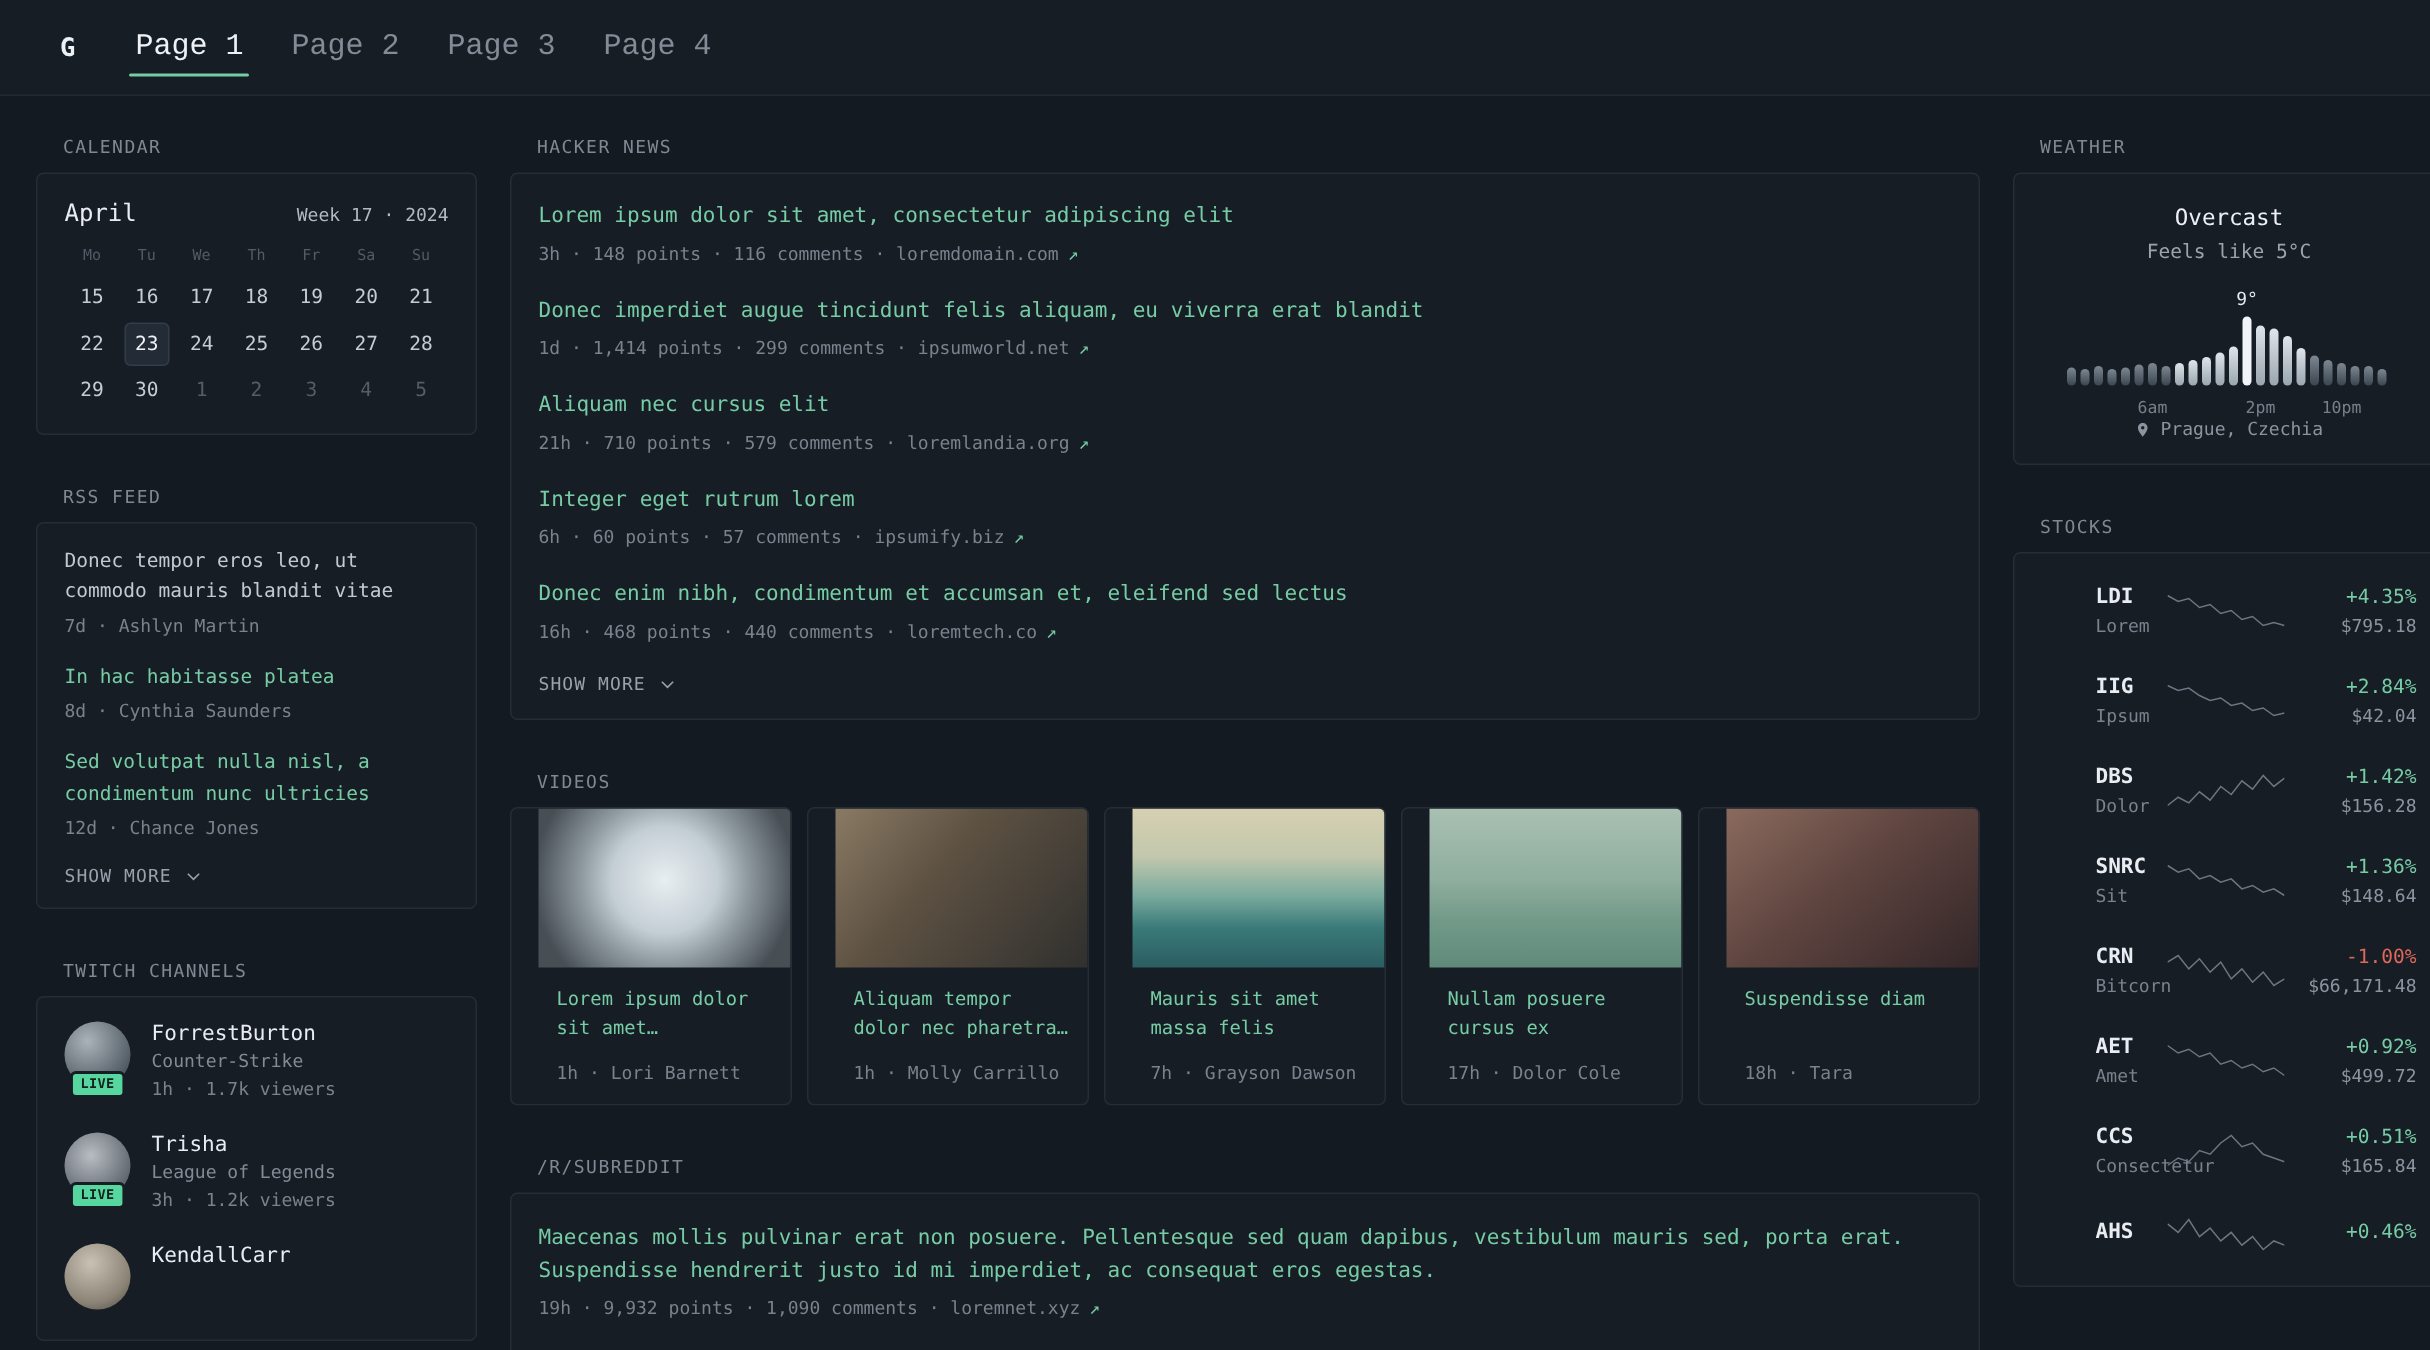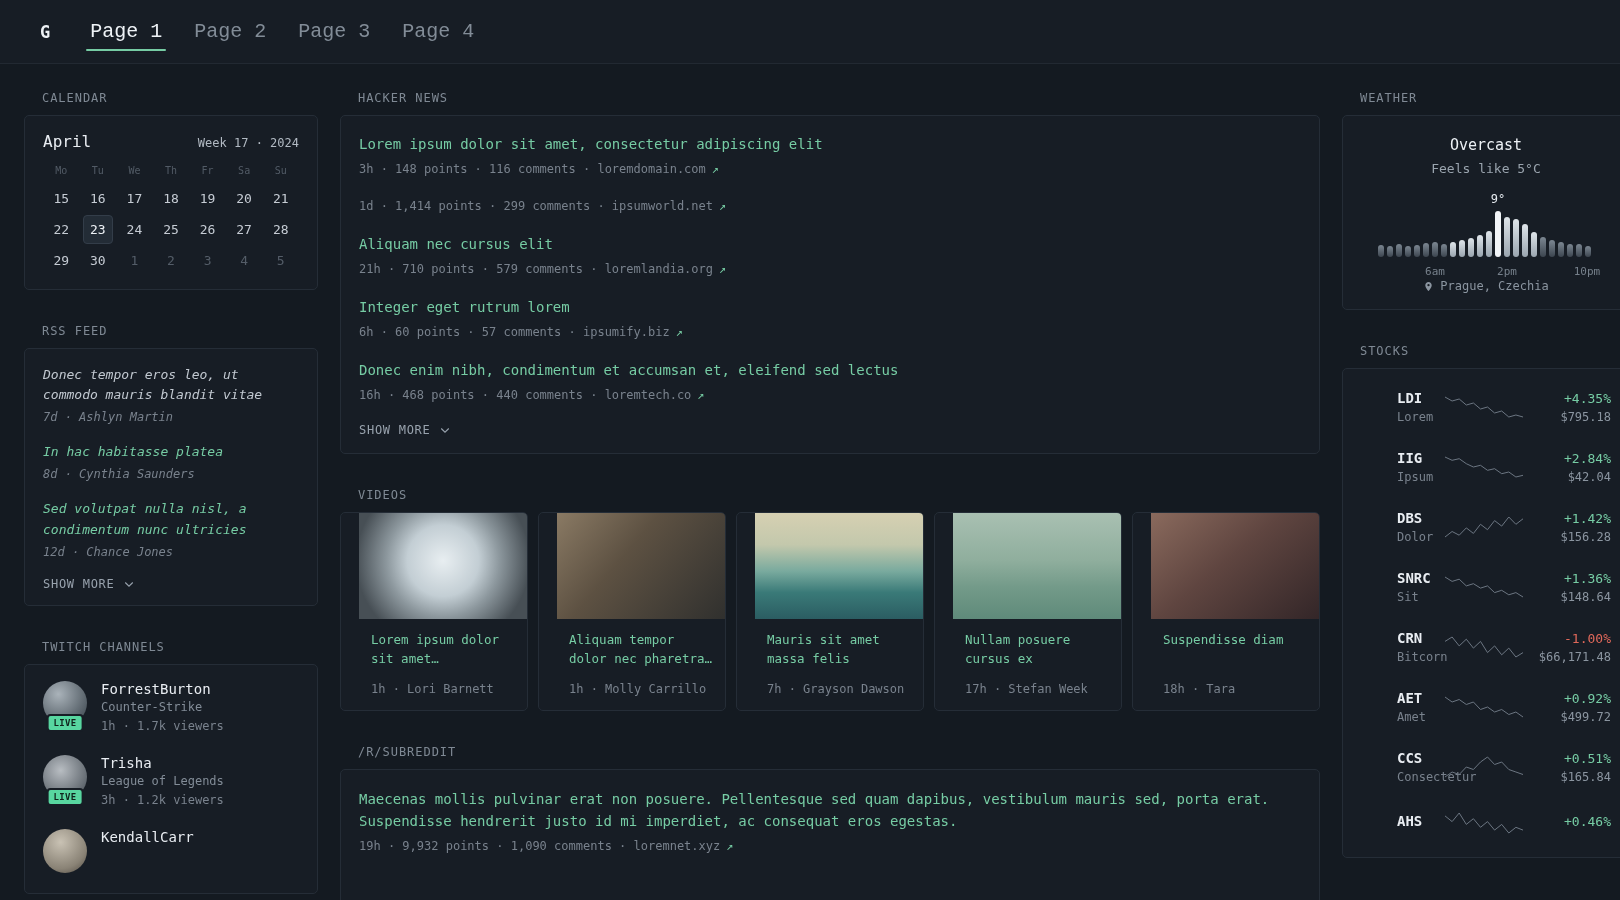--- a/index.html
+++ b/index.html
@@ -64,21 +64,21 @@
   .cal-dow{font-size:10px;color:#525b66;}
   .cal-grid{display:grid;grid-template-columns:repeat(7,1fr);row-gap:2px;justify-items:center;}
   .cal-day{
     width:30px;height:29px;display:flex;align-items:center;justify-content:center;
     font-size:13px;color:#c6ccd4;border-radius:4px;
   }
   .cal-day.today{background:#232c36;border:1px solid #333d49;color:#eef2f6;}
   .cal-day.dim{color:#545d68;}
   
   .rss-card{padding:16px 18px 14px;}
-  .rss-item{margin-bottom:16px;font-style:italic;}
+  .rss-item{margin-bottom:16px;}
   .rss-title{font-size:13px;line-height:1.55;color:var(--accent);margin-bottom:3px;cursor:pointer;}
   .rss-title.muted{color:#c2c9d1;}
   
   .twitch-card{padding:16px 18px;}
   .channel{display:flex;gap:14px;align-items:flex-start;margin-bottom:20px;cursor:pointer;}
   .channel:last-child{margin-bottom:4px;}
   .avatar-wrap{position:relative;flex:0 0 auto;}
   .avatar{width:44px;height:44px;border-radius:50%;}
   .av-0{background:radial-gradient(circle at 35% 30%,#aab3ba,#566068 70%,#343c44);}
   .av-1{background:radial-gradient(circle at 40% 35%,#b8bdc2,#6a7178 65%,#3c444c);}
@@ -121,21 +121,21 @@
   .w-cond{font-size:15px;color:#edf1f5;}
   .w-feels{font-size:13px;color:#9aa4ae;margin-top:7px;}
   .wchart{position:relative;width:216px;margin:16px auto 0;padding-top:17px;}
   .w-temp{position:absolute;top:0;left:120px;transform:translateX(-50%);font-size:12px;color:#e6ebf0;}
   .wbars{display:flex;align-items:flex-end;gap:3px;height:48px;}
   .wbar{width:6px;border-radius:3px;background:linear-gradient(180deg,#7c8792 0%,#3c454f 100%);}
   .wbar.day{background:linear-gradient(180deg,#dfe5ea 0%,#9aa5af 100%);}
   .wbar.now{background:#f2f5f8;}
   .wtimes{position:relative;height:16px;margin-top:6px;}
   .tl{position:absolute;top:2px;font-size:11px;color:#76808b;transform:translateX(-50%);}
-  .tl-0{left:57px;}.tl-1{left:129px;}.tl-2{left:209px;}
+  .tl-0{left:57px;}.tl-1{left:129px;}.tl-2{left:183px;}
   .w-loc{
     display:flex;align-items:center;justify-content:center;gap:6px;
     color:#8b95a0;font-size:12px;
   }
   
   .stocks-card{padding:8px 18px;}
   .stock-row{display:flex;align-items:center;padding:13px 0;cursor:pointer;margin-left:36px;}
   .stock-id{flex:1 1 auto;min-width:0;}
   .stock-sym{font-size:14px;font-weight:bold;color:#e9edf2;margin-bottom:4px;}
   .stock-name{font-size:12px;color:var(--dim);}
@@ -271,20 +271,21 @@
   <div class="col">
 
     <section>
       <h2 class="sec-title">HACKER NEWS</h2>
       <div class="card hn-card">
         <div class="hn-item">
           <div class="hn-title">Lorem ipsum dolor sit amet, consectetur adipiscing elit</div>
           <div class="meta"><span>3h · 148 points · 116 comments · loremdomain.com</span><span class="ext-arrow">↗</span></div>
         </div>
         <div class="hn-item">
+          <div class="hn-title">Donec imperdiet augue tincidunt felis aliquam, eu viverra erat blandit</div>
           <div class="meta"><span>1d · 1,414 points · 299 comments · ipsumworld.net</span><span class="ext-arrow">↗</span></div>
         </div>
         <div class="hn-item">
           <div class="hn-title">Aliquam nec cursus elit</div>
           <div class="meta"><span>21h · 710 points · 579 comments · loremlandia.org</span><span class="ext-arrow">↗</span></div>
         </div>
         <div class="hn-item">
           <div class="hn-title">Integer eget rutrum lorem</div>
           <div class="meta"><span>6h · 60 points · 57 comments · ipsumify.biz</span><span class="ext-arrow">↗</span></div>
         </div>
@@ -322,21 +323,21 @@
           <div class="thumb thumb-2"></div>
           <div class="video-body">
             <div class="video-title">Mauris sit amet massa felis</div>
             <div class="meta video-meta">7h · Grayson Dawson</div>
           </div>
         </div>
         <div class="video-card">
           <div class="thumb thumb-3"></div>
           <div class="video-body">
             <div class="video-title">Nullam posuere cursus ex</div>
-            <div class="meta video-meta">17h · Stefan Week</div>
+            <div class="meta video-meta">17h · Dolor Cole</div>
           </div>
         </div>
         <div class="video-card">
           <div class="thumb thumb-4"></div>
           <div class="video-body">
             <div class="video-title">Suspendisse diam</div>
             <div class="meta video-meta">18h · Tara</div>
           </div>
         </div>
       </div>

